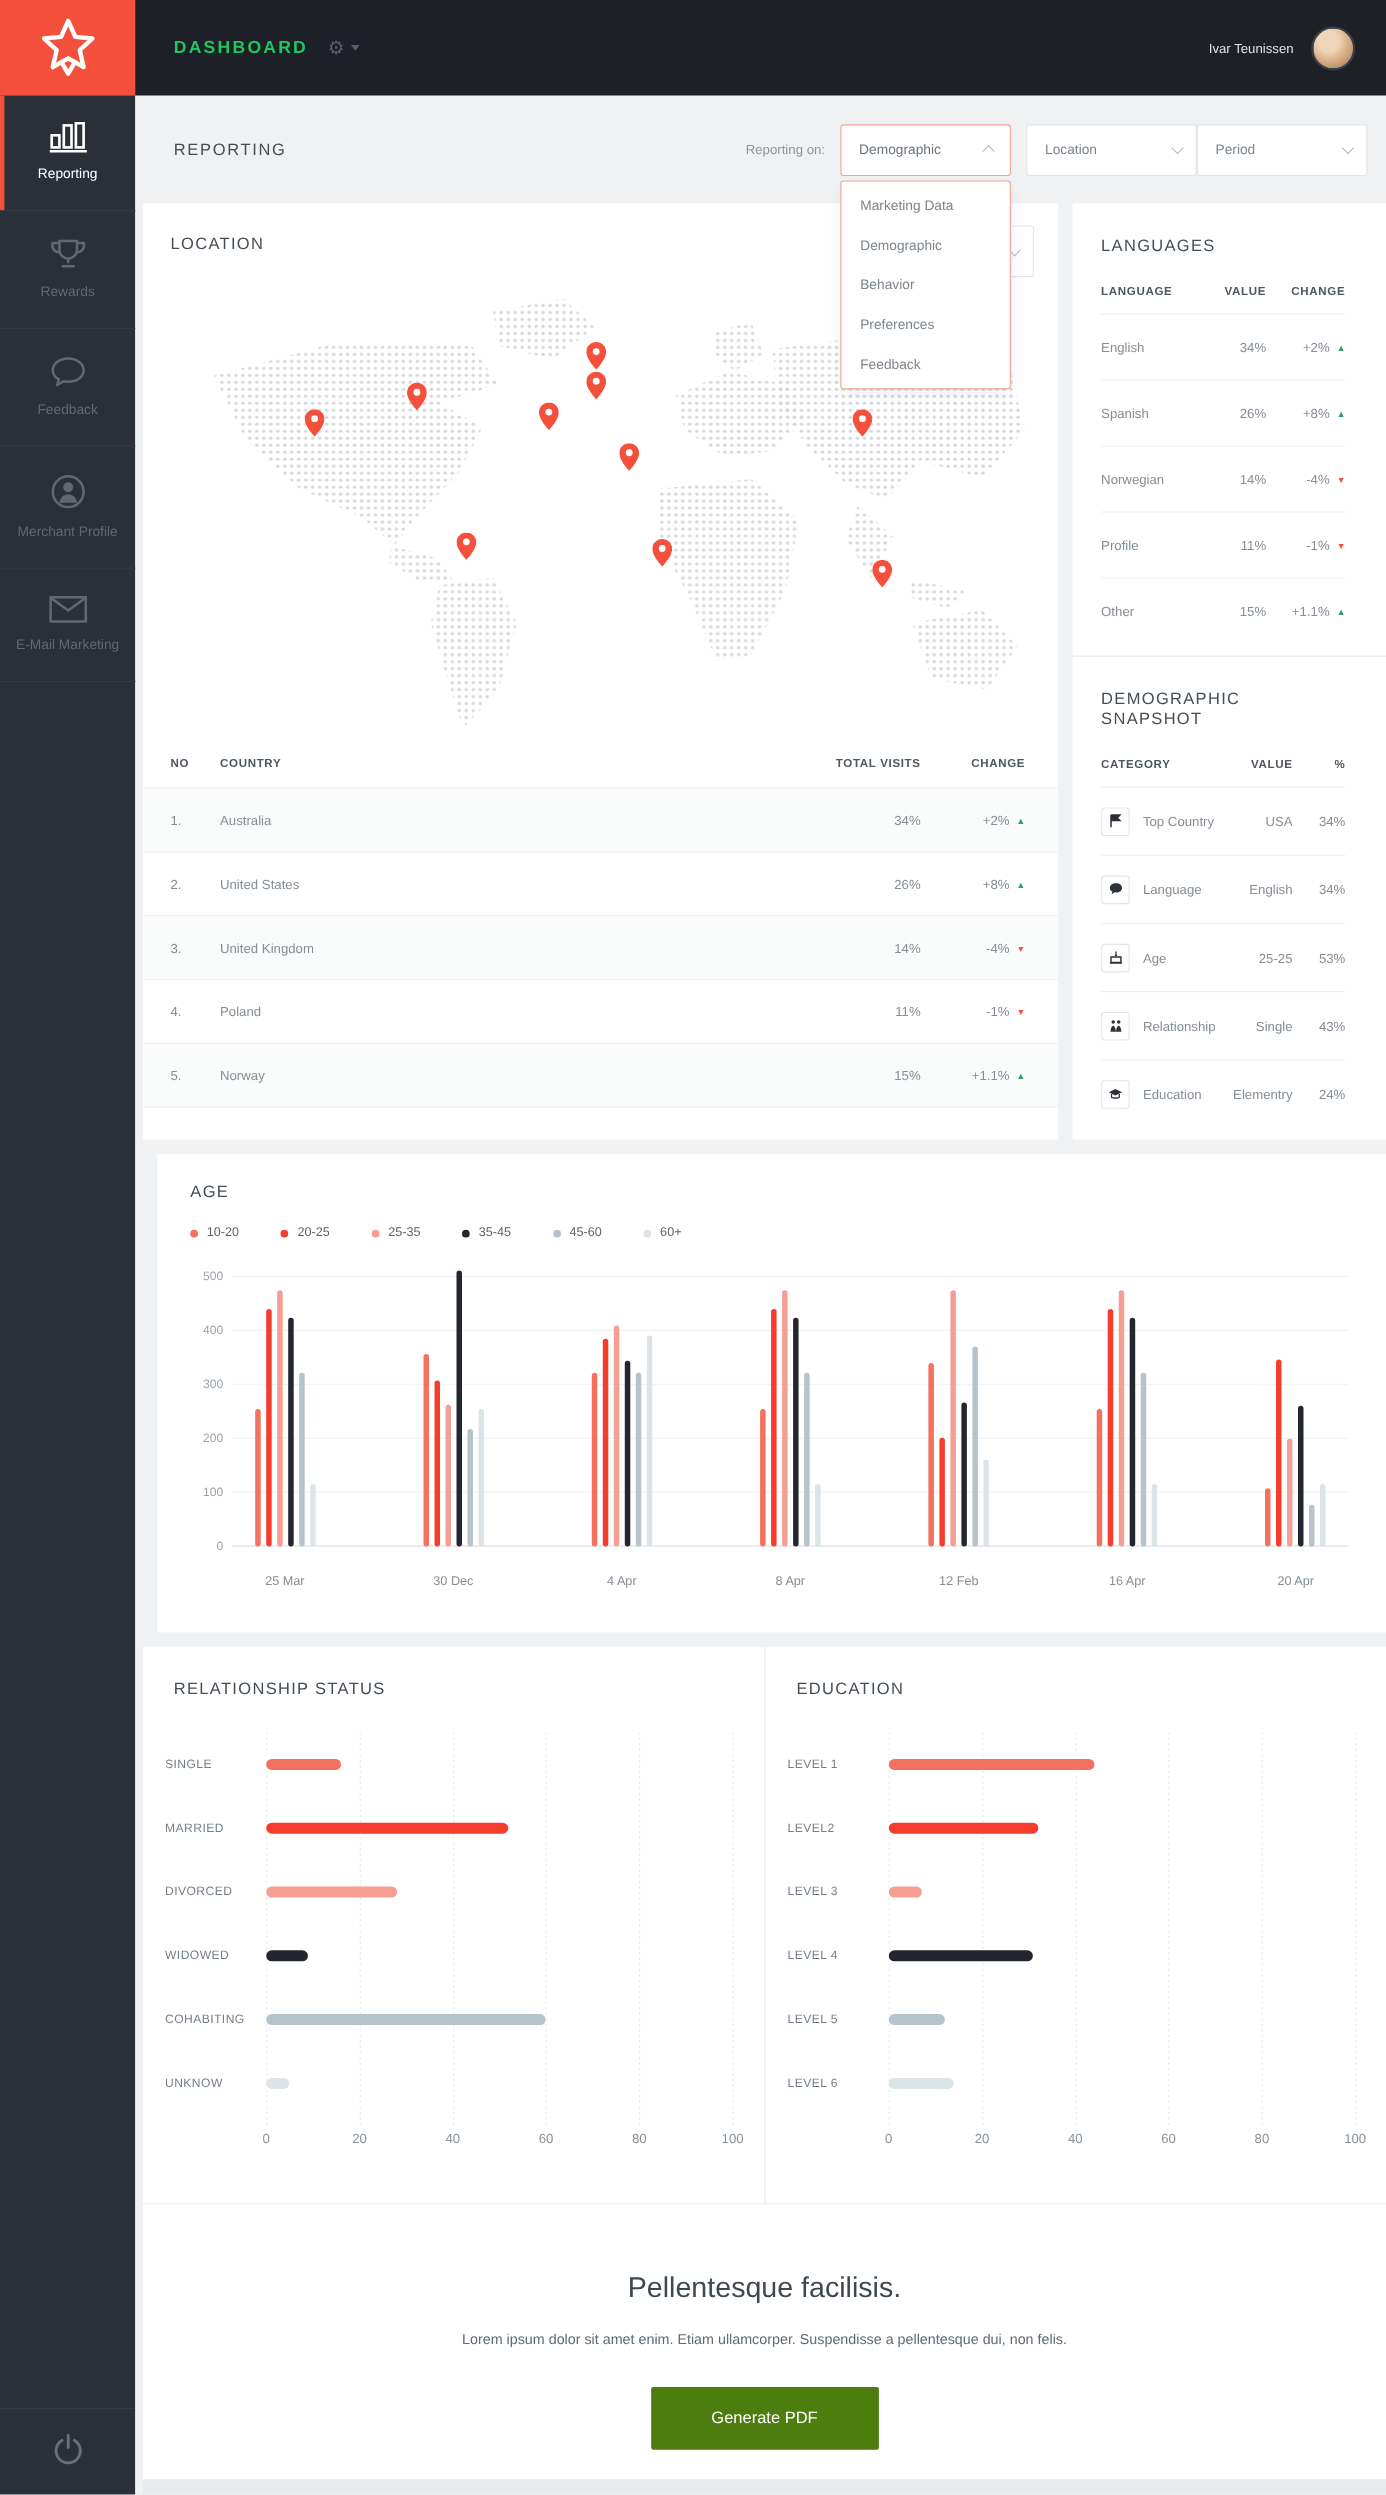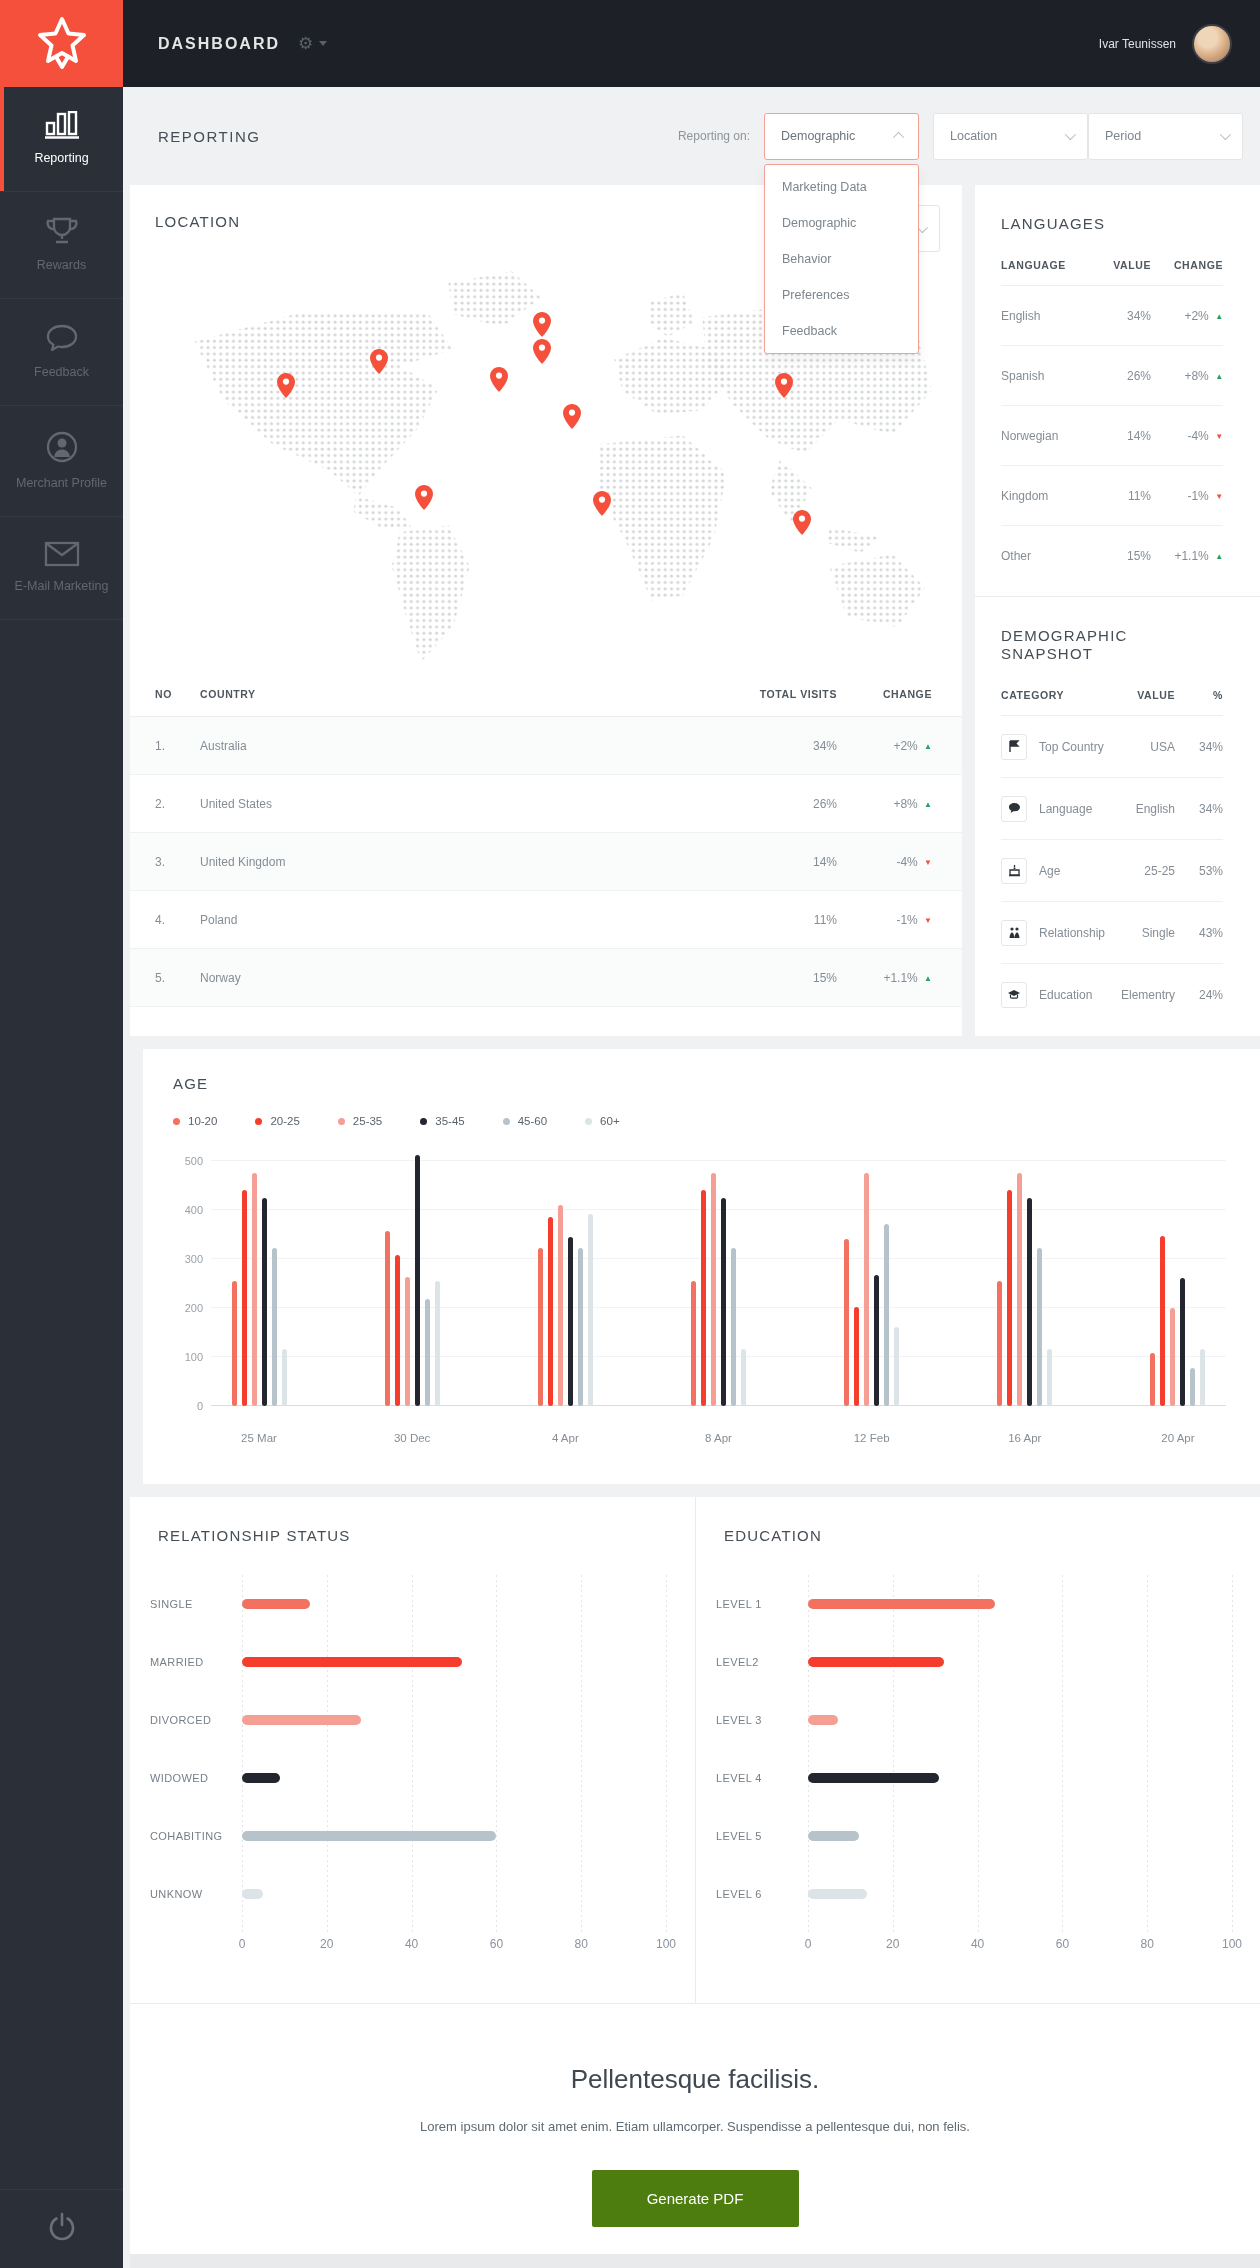--- a/index.html
+++ b/index.html
@@ -4,21 +4,21 @@
 <style>
   * { margin:0; padding:0; box-sizing:border-box; }
   html,body { background:#e4e6e8; }
   body { font-family:"Liberation Sans", sans-serif; }
   .page { width:1260px; height:2268px; margin:0 auto; display:flex; flex-direction:column; background:#eff1f2; overflow:hidden; }
 
   
   .topbar { height:87px; display:flex; flex:none; background:#1d2026; }
   .logo { width:123px; height:87px; background:#f4503c; display:flex; align-items:center; justify-content:center; flex:none; }
   .topbar-main { flex:1; display:flex; align-items:center; padding:0 28px 0 35px; }
-  .app-title { color:#e5e5e5; font-size:16px; letter-spacing:2px; font-weight:700; }
+  .app-title { color:#22c55e; font-size:16px; letter-spacing:2px; font-weight:700; }
   .gear-wrap { display:flex; align-items:center; margin-left:18px; color:#596069; }
   .gear { font-size:17px; line-height:1; }
   .caret-down-sm { width:0; height:0; border-left:4px solid transparent; border-right:4px solid transparent; border-top:5px solid #596069; margin-left:6px; }
   .topbar-spacer { flex:1; }
   .user-name { color:#dfe2e6; font-size:12px; margin-right:16px; }
   .avatar { width:40px; height:40px; border-radius:50%; background:radial-gradient(circle at 38% 32%, #f0d6b8 0 28%, #d9ad85 55%, #9a7258 100%); border:2px solid #3a3e46; }
 
   
   .body { flex:1; display:flex; min-height:0; }
   .sidebar { width:123px; flex:none; background:#2b2f38; display:flex; flex-direction:column; }
@@ -375,21 +375,21 @@
                   <span class="ml-lang">Spanish</span>
                   <span class="ml-val">26%</span>
                   <span class="ml-chg up">+8% <span class="arr">▲</span></span>
                 </div>
                 <div class="mini-row">
                   <span class="ml-lang">Norwegian</span>
                   <span class="ml-val">14%</span>
                   <span class="ml-chg down">-4% <span class="arr">▼</span></span>
                 </div>
                 <div class="mini-row">
-                  <span class="ml-lang">Kingdom</span>
+                  <span class="ml-lang">Profile</span>
                   <span class="ml-val">11%</span>
                   <span class="ml-chg down">-1% <span class="arr">▼</span></span>
                 </div>
                 <div class="mini-row">
                   <span class="ml-lang">Other</span>
                   <span class="ml-val">15%</span>
                   <span class="ml-chg up">+1.1% <span class="arr">▲</span></span>
                 </div>
               </div>
           </div>

